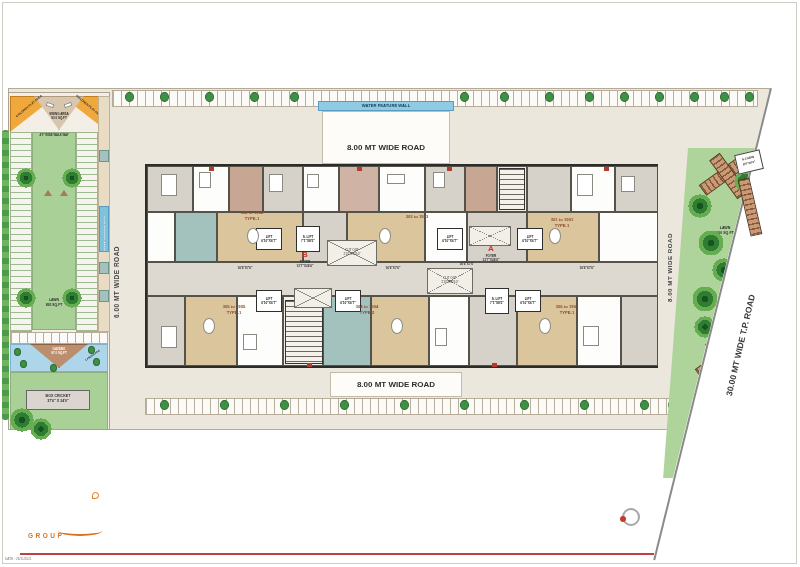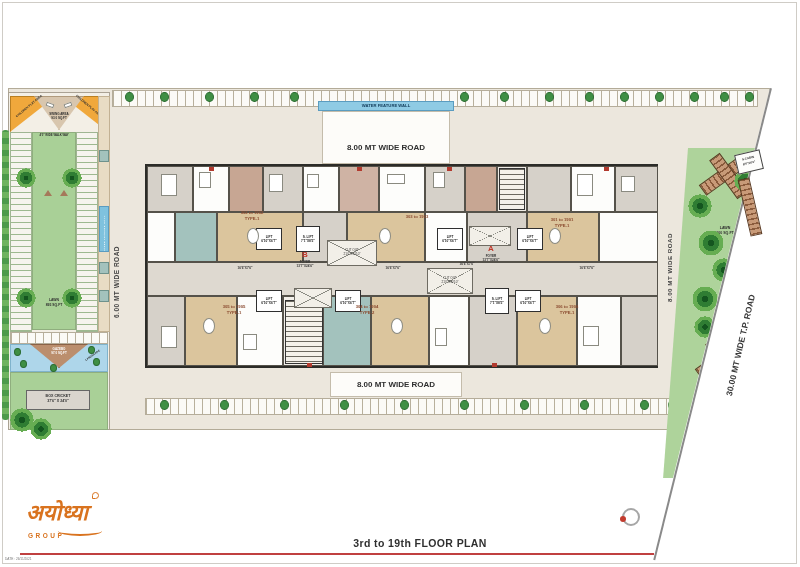--- a/index.html
+++ b/index.html
@@ -278,24 +278,22 @@
     <div class="palm" style="left:40px;top:82px;width:26px;height:26px"></div>
     <div class="palm" style="left:54px;top:110px;width:24px;height:24px"></div>
     <div class="palm" style="left:34px;top:138px;width:26px;height:26px"></div>
     <div class="palm" style="left:76px;top:22px;width:22px;height:22px"></div>
     <div class="palm" style="left:60px;top:156px;width:22px;height:22px"></div>
     <div class="palm" style="left:36px;top:168px;width:22px;height:22px"></div>
   </div>
   <div class="a" style="left:736px;top:152px;width:26px;height:20px;background:#fdfdfb;border:1px solid #444;text-align:center;font-size:3px;font-weight:bold;line-height:1.6;padding-top:3px;transform:rotate(-13deg)"><span>S.CABIN</span><br><span>8'6"X6'0"</span></div>
   <div class="pergoH" style="left:744px;top:178px;width:12px;height:58px;transform:rotate(-13deg)"></div>
 
-  <div class="a" style="left:26px;top:496px;font-size:22px;font-weight:bold;color:#d9731f;font-style:italic">अयोध्या</div>
   <div class="a" style="left:58px;top:526px;width:44px;height:10px;border-bottom:2px solid #d9731f;border-radius:0 0 100% 100%"></div>
   <div class="a" style="left:28px;top:532px;font-size:6.5px;font-weight:bold;letter-spacing:2.5px;color:#d9731f">GROUP</div>
   <div class="a" style="left:92px;top:492px;width:7px;height:7px;border:1.5px solid #d9731f;border-radius:50% 50% 50% 0"></div>
 
   <div class="a" style="left:622px;top:508px;width:18px;height:18px;border:2.5px solid #a6a6a6;border-radius:50%"></div>
   <div class="a" style="left:620px;top:516px;width:6px;height:6px;background:#c23b2e;border-radius:50%"></div>
 
-  <div class="a" style="left:270px;top:537px;width:300px;text-align:center;font-size:10.5px;font-weight:bold;color:#2f2f2f;letter-spacing:.4px">3rd to 19th FLOOR PLAN</div>
   <div class="a" style="left:20px;top:553px;width:634px;height:2px;background:#c04040"></div>
   <div class="a" style="left:5px;top:557px;font-size:3.2px;color:#777">DATE : 26/11/2021</div>
 </div>
 
 </body></html>

